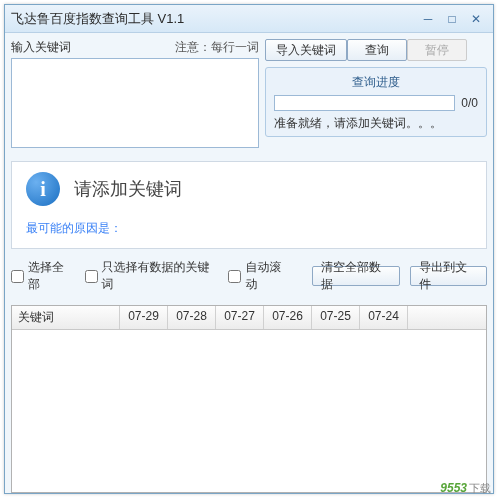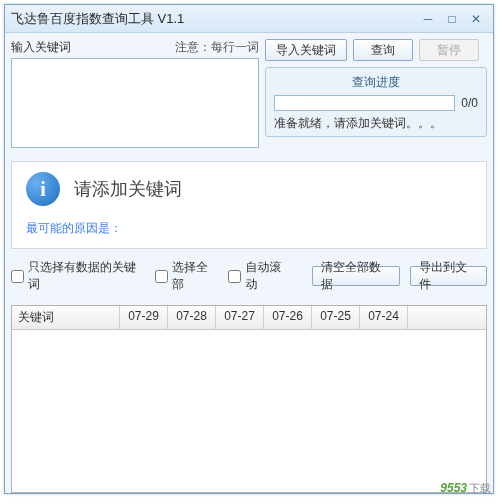--- a/index.html
+++ b/index.html
@@ -9,21 +9,21 @@
   .titlebar .title { flex: 1; color: #2b2b2b; font-size: 13px; }
   .winbtn { width: 22px; height: 18px; margin-left: 2px; display: flex; align-items: center; justify-content: center; color: #3a6a9a; cursor: default; }
   .content { padding: 6px; border-radius: 13px; }
   .row1 { display: flex; gap: 6px; }
   .leftbox { width: 248px; }
   .labelrow { display: flex; margin-bottom: 2px; color: #333; }
   .labelrow .l1 { flex: 1; }
   .labelrow .l2 { color: #555; }
   .keyword-input { width: 248px; height: 90px; border: 1px solid #9cb9d6; background: #fff; padding: 4px; resize: none; }
   .rightbox { flex: 1; }
-  .btnrow { display: flex; gap: 6px; margin-bottom: 6px; }
+  .btnrow { display: flex; margin-bottom: 6px; }
   .btn { height: 22px; border: 1px solid #8fa9c5; background: linear-gradient(#fdfefe,#e7eff7); padding: 0 10px; display: flex; align-items: center; justify-content: center; cursor: default; border-radius: 2px; min-width: 60px; color: #333; }
   .btn.disabled { color: #aaa; background: #f2f2f2; border-color: #ccc; }
   .progressgroup { border: 1px solid #b0cbe4; border-radius: 3px; padding: 6px 8px 4px; background: #eaf2fa; }
   .progressgroup .gtitle { text-align: center; color: #2b5b8a; margin-bottom: 4px; }
   .progrow { display: flex; align-items: center; gap: 6px; }
   .progbar { flex: 1; height: 16px; border: 1px solid #9cb9d6; background: #fff; }
   .progcount { color: #333; }
   .status { margin-top: 4px; color: #333; }
   .msgpanel { margin-top: 10px; border: 1px solid #cfd9e4; background: #fff; height: 88px; padding: 10px 14px; overflow: hidden; }
   .msgrow { display: flex; align-items: center; gap: 14px; }
@@ -84,25 +84,25 @@
       <div class="msgrow">
         <div class="info-icon">i</div>
         <div class="msgtext">请添加关键词</div>
       </div>
       <div class="msgsub">最可能的原因是：</div>
     </div>
 
     <div class="optrow">
       <label class="chk">
         <input type="checkbox" style="">
-        <span>只选择有数据的关键词</span>
+        <span>选择全部</span>
       </label>
       <label class="chk">
         <input type="checkbox" style="">
-        <span>选择全部</span>
+        <span>只选择有数据的关键词</span>
       </label>
       <label class="chk">
         <input type="checkbox" style="">
         <span>自动滚动</span>
       </label>
       <div class="spacer"></div>
       <div class="btn2">清空全部数据</div>
       <div class="btn2">导出到文件</div>
     </div>
 

